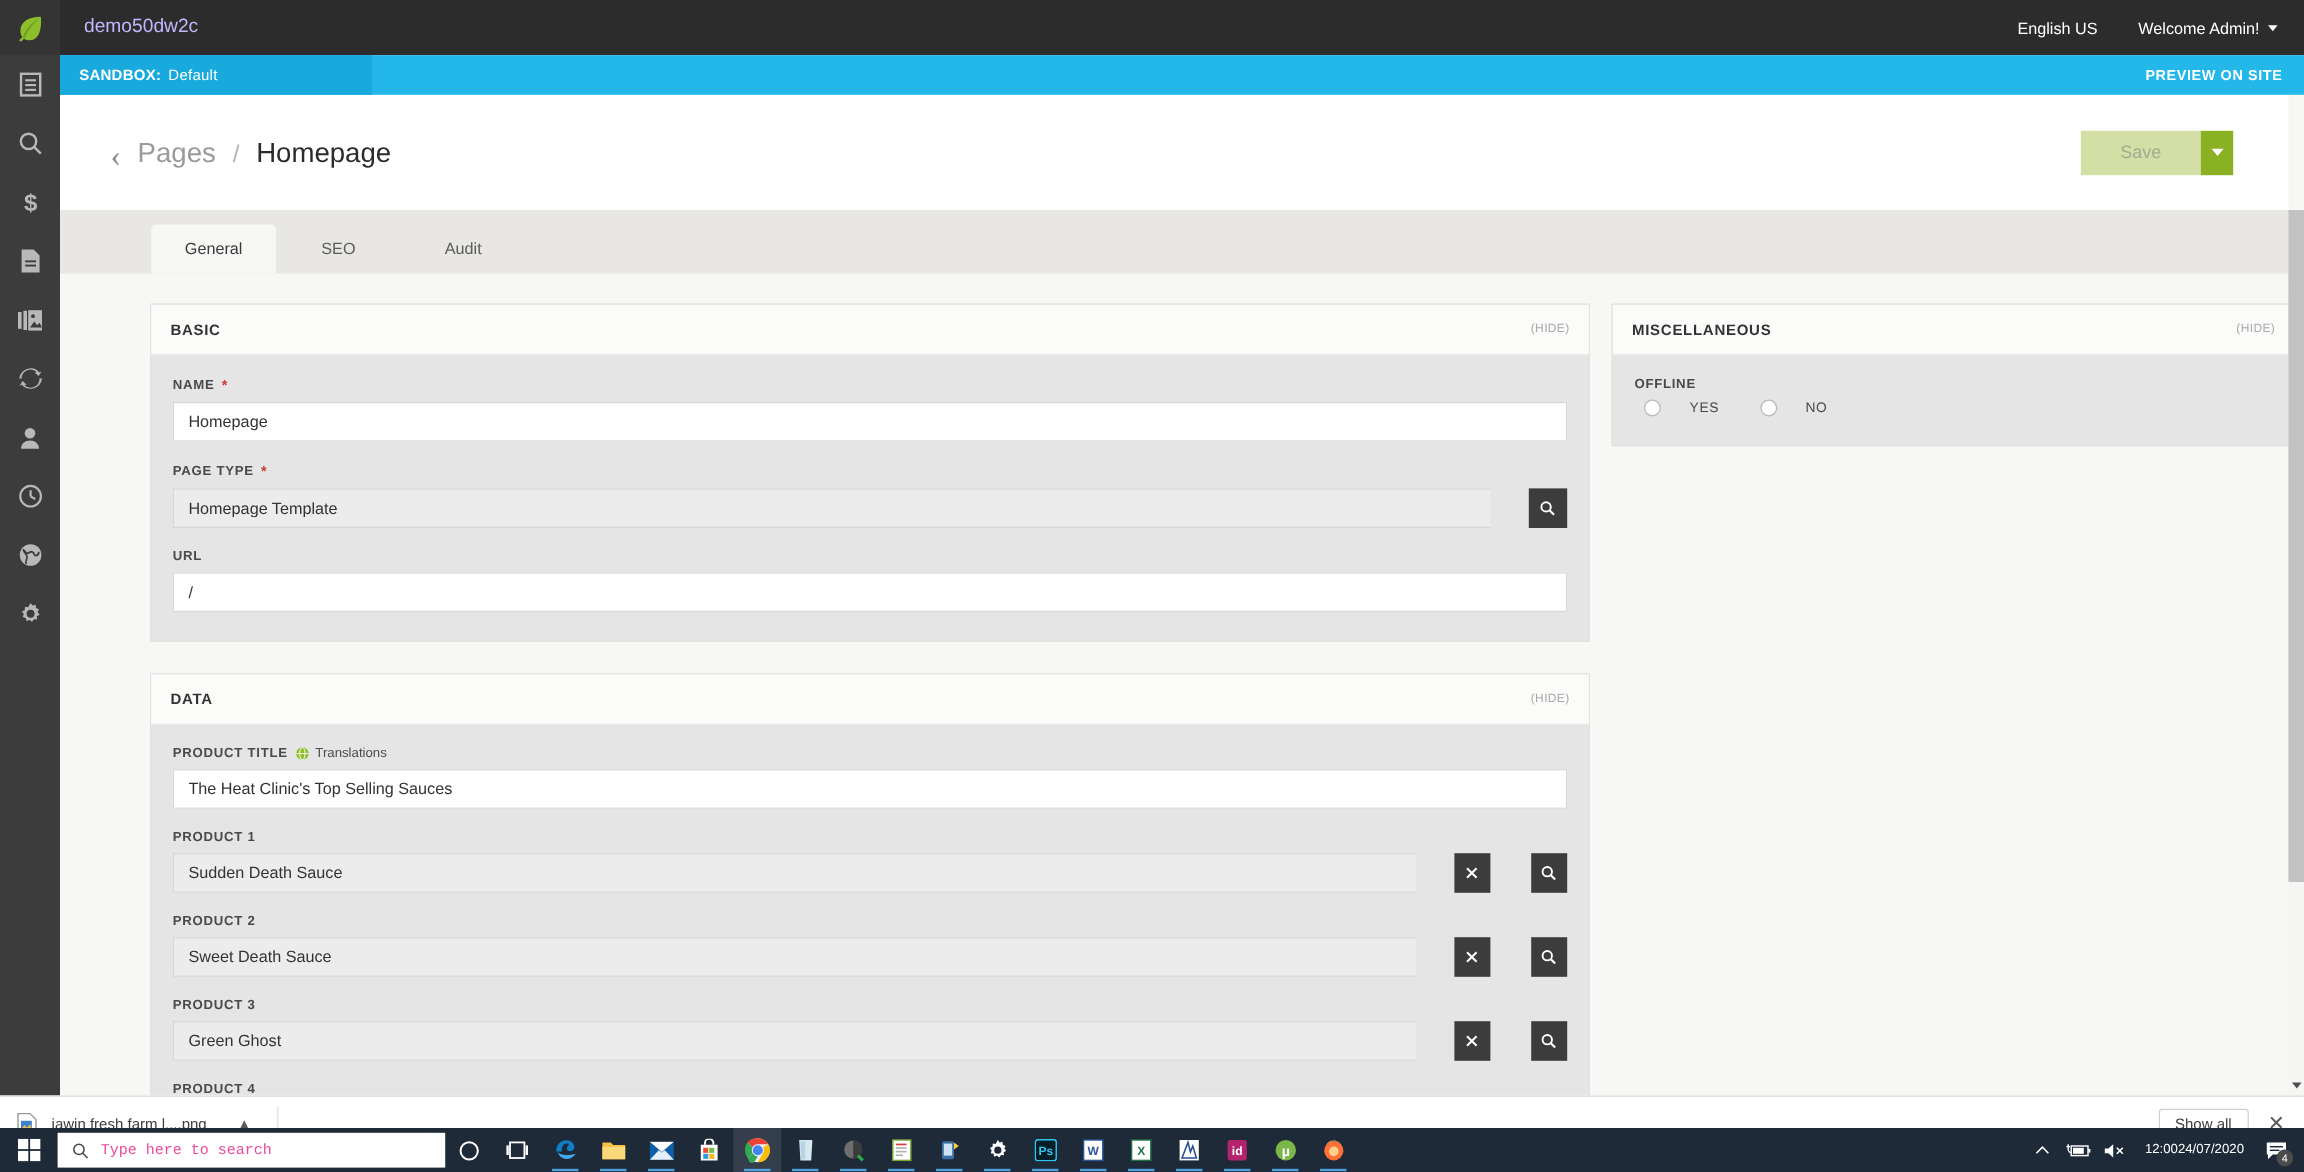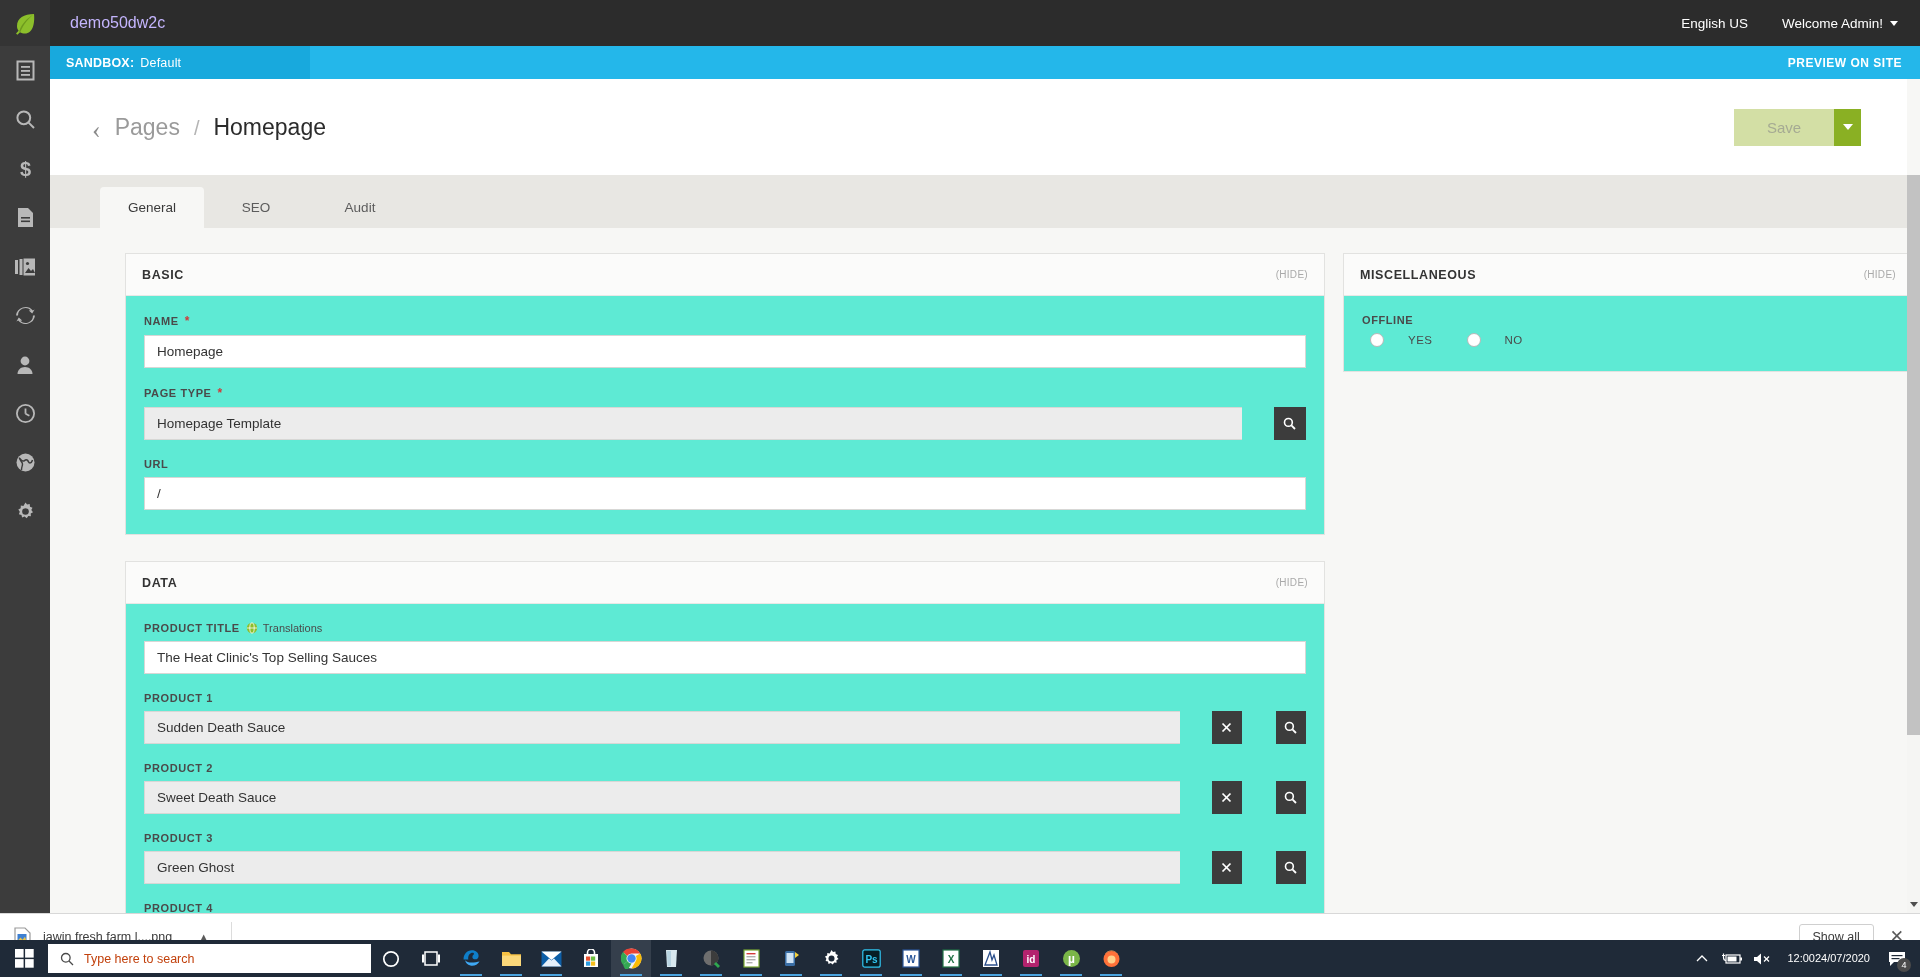--- a/index.html
+++ b/index.html
@@ -132,42 +132,42 @@
     width: 1857px; height: 738px;
     background: #f7f7f5;
     overflow: hidden;
     z-index: 5;
   }
   
   .tabstrip {
     position: relative;
     height: 53px; background: #e8e7e3;
     display: flex; align-items: flex-end;
-    padding-left: 50px;
+    padding-left: 76px;
   }
   .tab {
     height: 41px; min-width: 104px;
     display: flex; align-items: center; justify-content: center;
     font-size: 13.5px; color: #5c5c5c; cursor: pointer;
     padding: 0 18px;
   }
   .tab.active {
     background: #f7f7f5; color: #3a3a3a;
     border-top-left-radius: 4px; border-top-right-radius: 4px;
   }
 
   .panes {
     display: flex; gap: 18px;
     padding: 25px 26px 0 75px;
   }
   .col-left { width: 1200px; flex: 0 0 1200px; }
   .col-right { width: 570px; flex: 0 0 570px; }
 
   .panel {
-    background: #5eead4;
+    background: #e5e5e5;
     border: 1px solid #e2e2e0;
     margin-bottom: 26px;
   }
   .panel-head {
     height: 42px; background: #fbfbfa;
     border-bottom: 1px solid #e8e8e6;
     display: flex; align-items: center;
     padding: 0 16px;
   }
   .panel-title {
@@ -278,21 +278,21 @@
   }
   .tb-start {
     width: 48px; height: 37px; display: flex;
     align-items: center; justify-content: center; cursor: pointer;
   }
   .tb-search {
     width: 323px; height: 29px; background: #ffffff;
     display: flex; align-items: center; gap: 10px;
     padding: 0 12px; cursor: text;
   }
-  .tb-search-ph { font-size: 12.5px; color: #c2410c; }
+  .tb-search-ph { font-size: 12.5px; color: #ec4899; font-family: Liberation Mono, monospace; }
   .tb-icons { display: flex; align-items: center; }
   .tb-icon {
     width: 40px; height: 37px; display: flex;
     align-items: center; justify-content: center; cursor: pointer;
     position: relative;
   }
   .tb-icon.active { background: rgba(255,255,255,.10); }
   .tb-icon.run::after {
     content: ""; position: absolute; bottom: 1px; left: 9px;
     width: 22px; height: 2px; background: #4aa3df;

